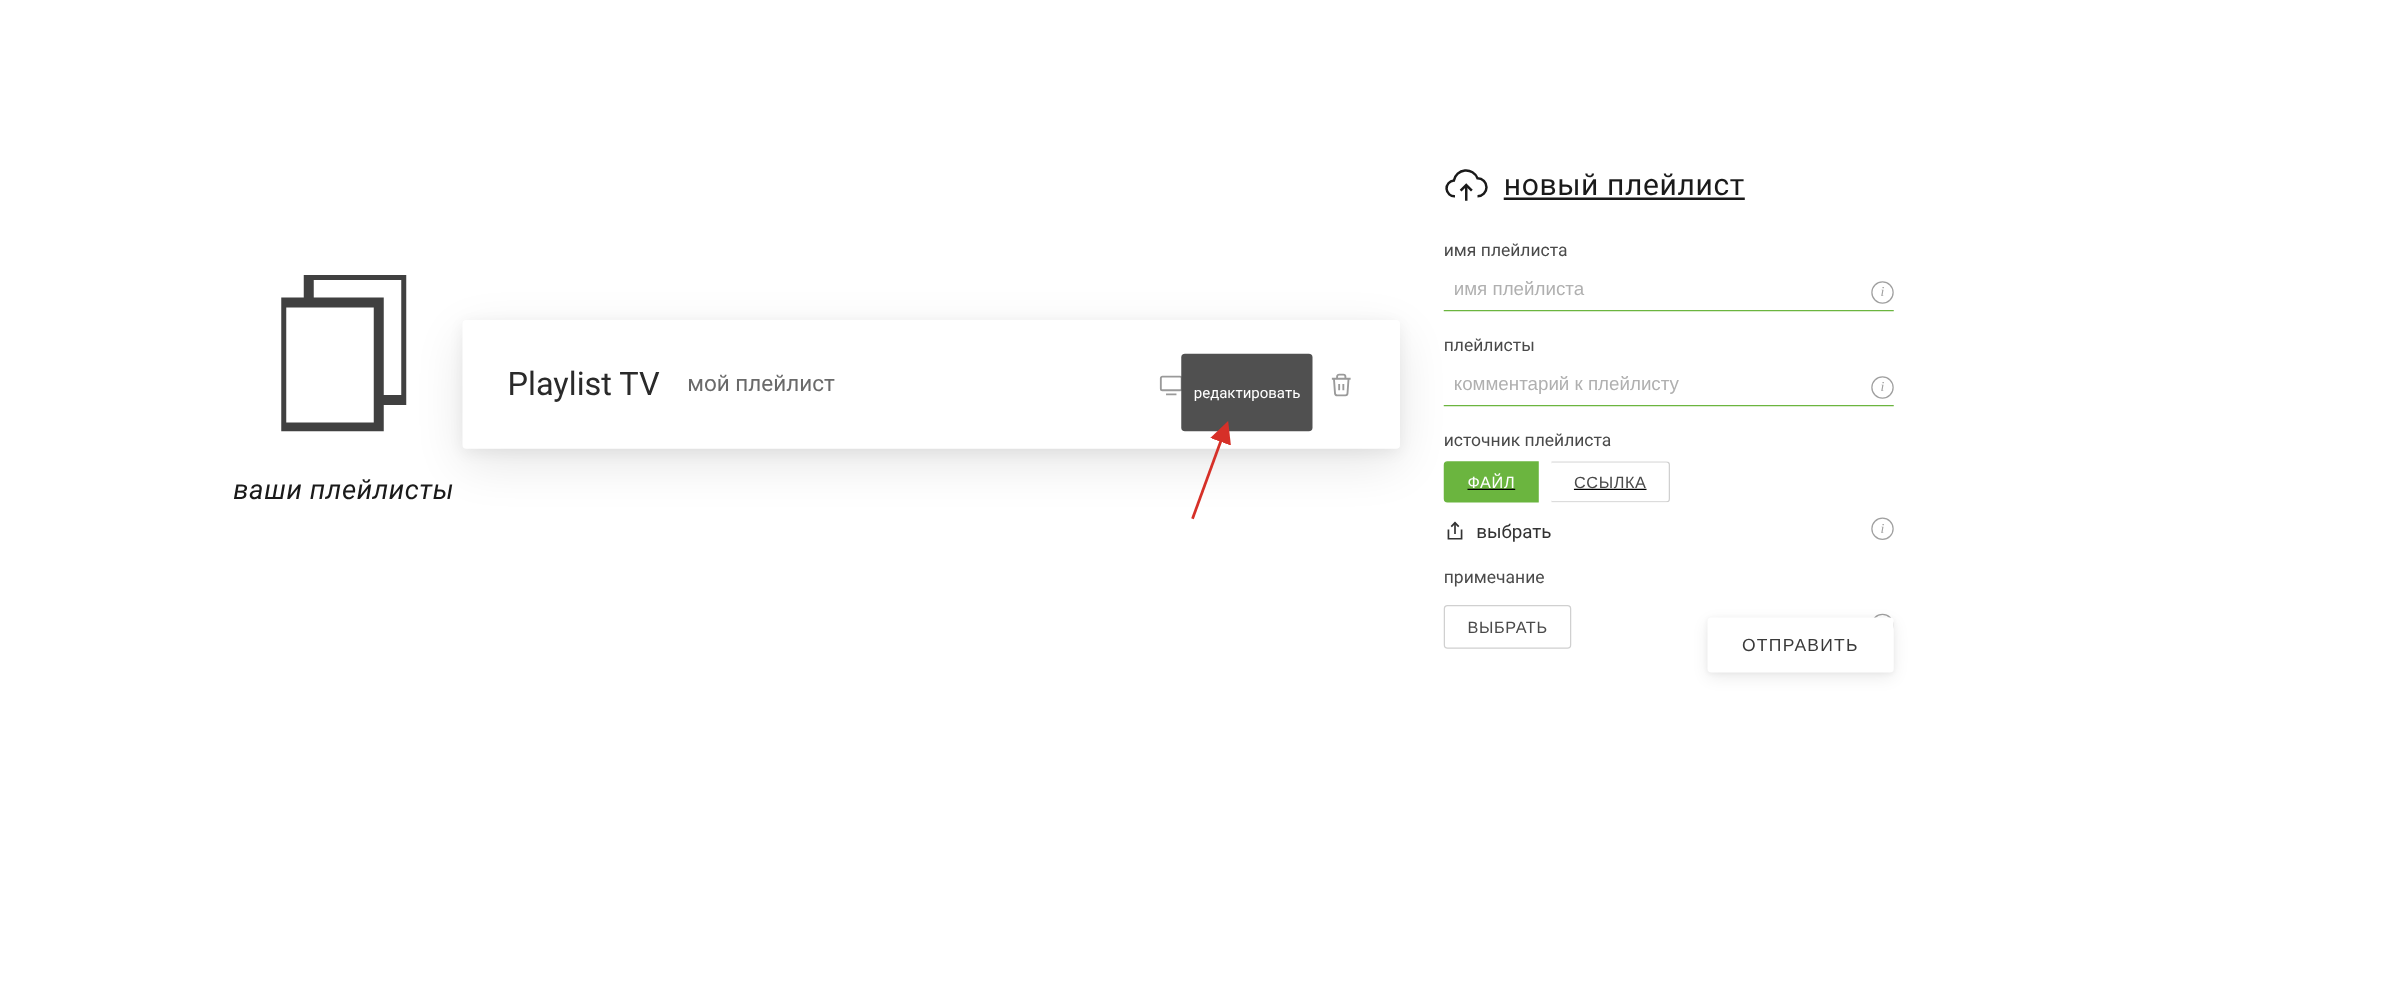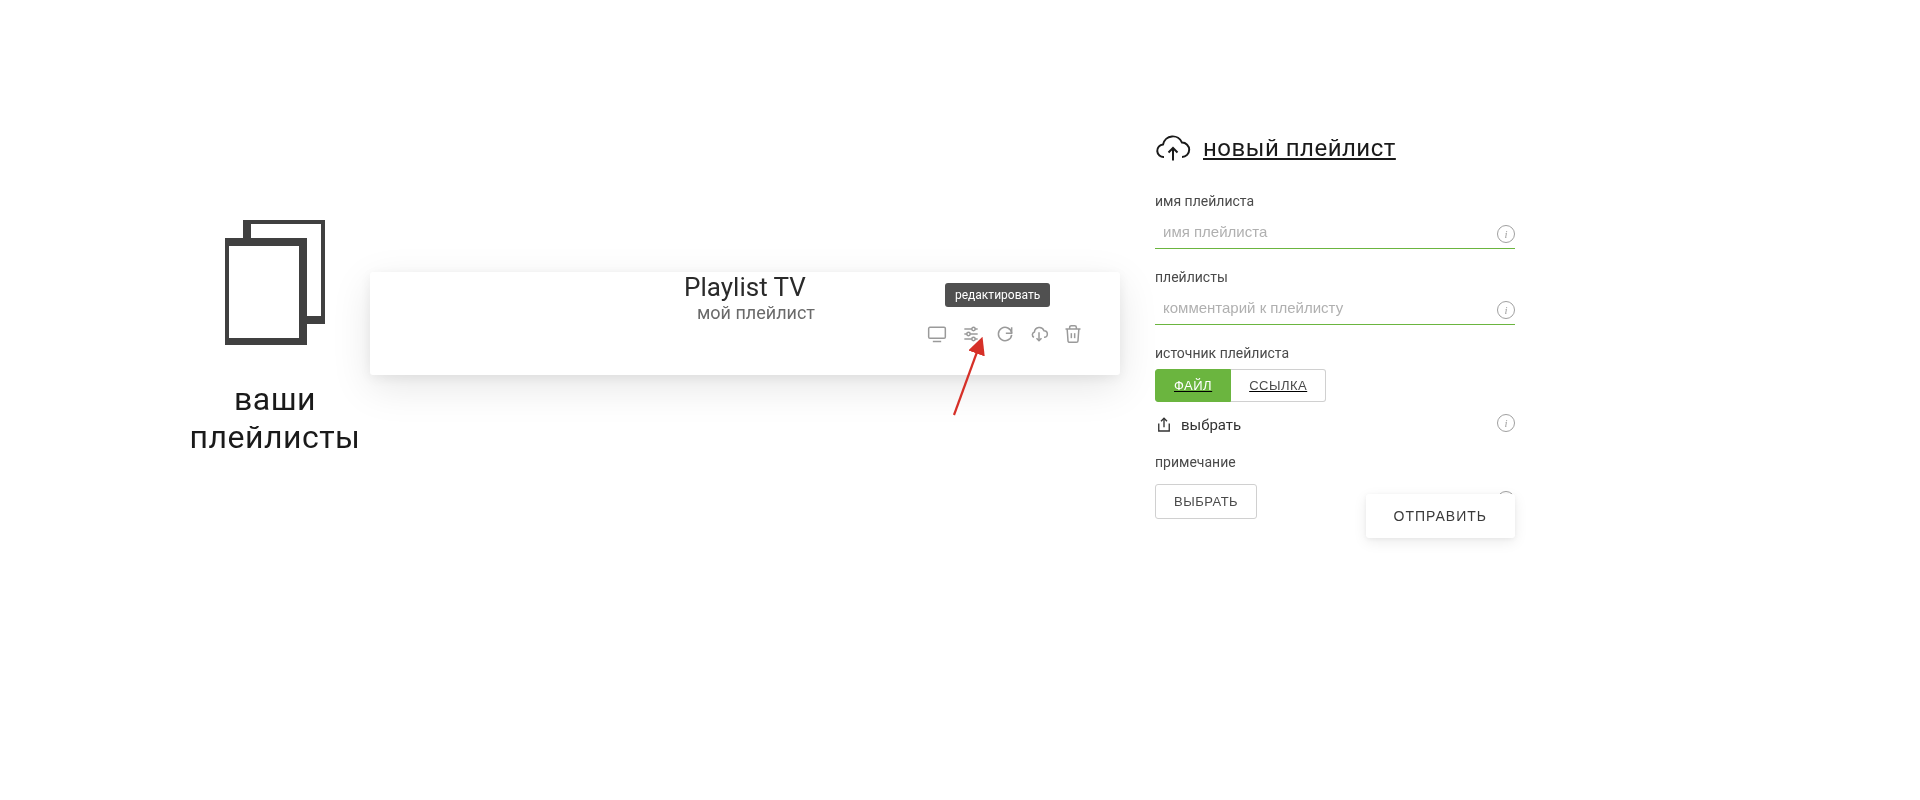--- a/index.html
+++ b/index.html
@@ -15,40 +15,40 @@
     .left-section {
       position: absolute;
       left: 150px;
       top: 220px;
       width: 250px;
       text-align: center;
     }
     .playlists-icon svg { display: block; margin: 0 auto; }
     .left-title {
       margin-top: 35px;
-      font-size: 32px;
+      font-size: 22px;
       color: #1a1a1a;
       font-weight: 400;
       letter-spacing: 0.5px;
+      font-style: italic;
     }
     
     .card {
       position: absolute;
       left: 370px;
-      top: 272px;
+      top: 256px;
       width: 750px;
       height: 103px;
       background: #ffffff;
       border-radius: 3px;
       box-shadow: 0 12px 40px rgba(0,0,0,0.10), 0 3px 12px rgba(0,0,0,0.06);
       display: flex;
       align-items: center;
       padding: 0 36px;
       position: absolute;
-      flex-direction: column;
     }
     .card-title {
       font-size: 26px;
       color: #2a2a2a;
       font-weight: 400;
     }
     .card-subtitle {
       margin-left: 22px;
       font-size: 18px;
       color: #6a6a6a;
@@ -71,21 +71,21 @@
     }
     .ico svg { width: 20px; height: 20px; }
     
     .tooltip {
       position: absolute;
       left: 945px;
       top: 283px;
       background: #505050;
       color: #fff;
       font-size: 12px;
-      padding: 5px 10px;
+      padding: 24px 10px;
       border-radius: 3px;
       white-space: nowrap;
     }
     
     .arrow {
       position: absolute;
       left: 949px;
       top: 335px;
       pointer-events: none;
     }
@@ -147,21 +147,21 @@
       color: #4a4a4a;
       cursor: pointer;
       letter-spacing: 0.5px;
     }
     .seg-btn.active {
       background: #6bb53f;
       color: #fff;
       border-color: #6bb53f;
     }
     .seg-btn:first-child { border-radius: 3px 0 0 3px; }
-    .seg-btn:last-child { border-radius: 0 3px 3px 0; border-left: none; }
+    .seg-btn:last-child { border-radius: 0 3px 3px 0; border-left: none; margin-left: 10px; }
     
     .file-sel { display: flex; align-items: center; gap: 8px; margin-top: 14px; cursor: pointer; }
     .file-sel-txt { font-size: 15px; color: #333; }
     
     .dev-btn {
       padding: 9px 18px;
       font-size: 13px;
       border: 1px solid #d0d0d0;
       background: #fff;
       color: #4a4a4a;

